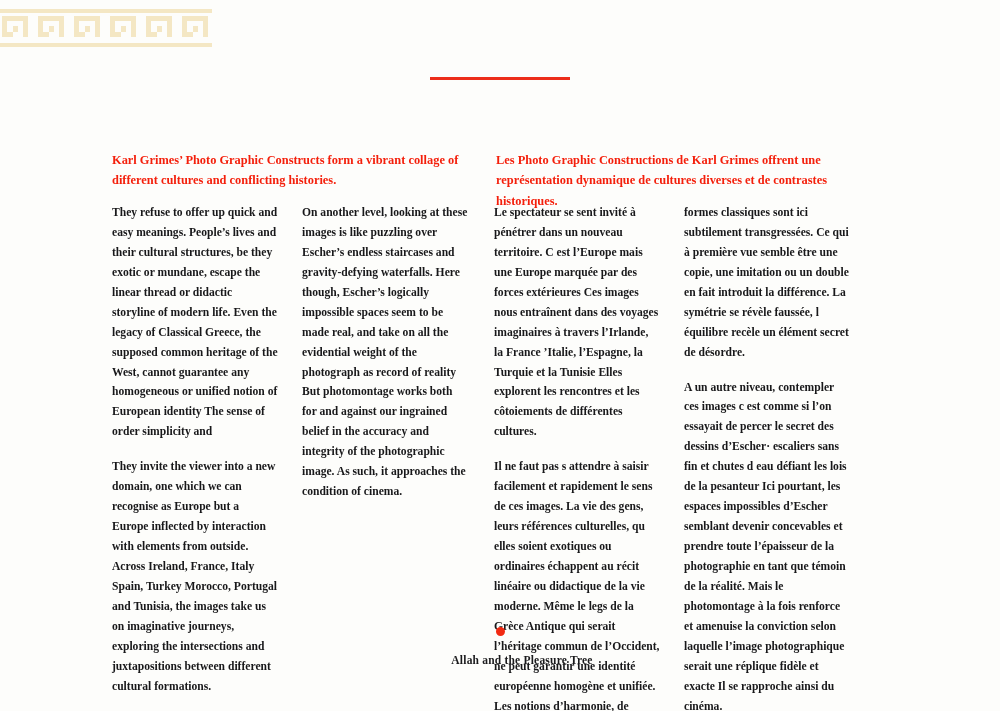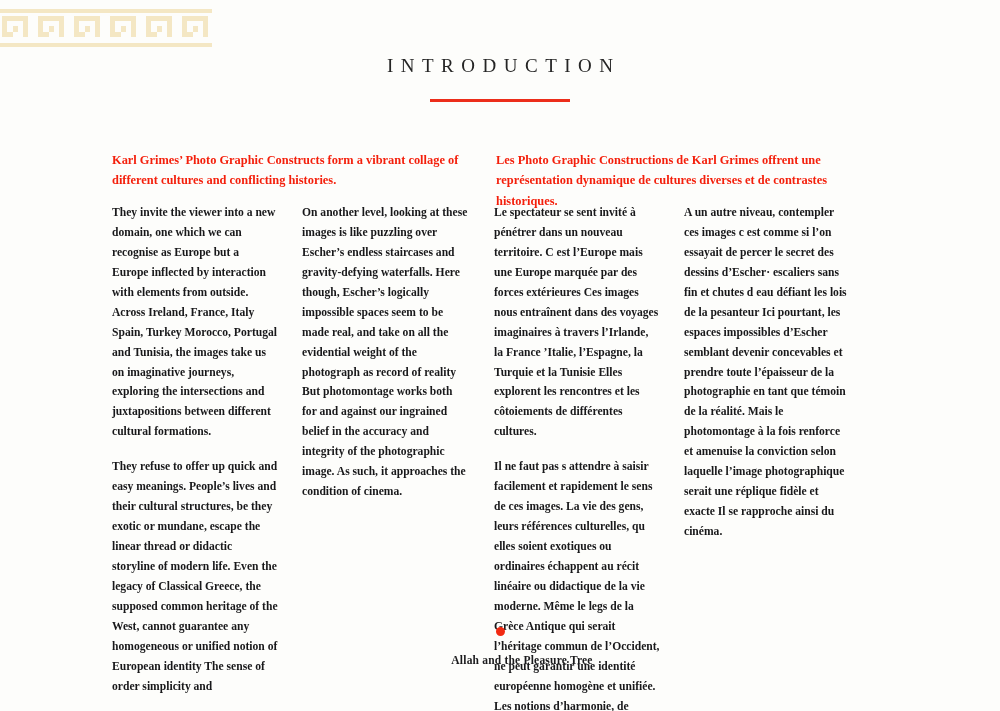--- a/index.html
+++ b/index.html
@@ -130,41 +130,41 @@
         </g>
         <g transform="translate(182,7)">
           <path d="M0,0 H26 V21 H21 V5 H5 V16 H16 V10 H11 V21 H0 Z"></path>
         </g>
       </g>
     </g>
   </svg>
 </div>
 
 <div id="title-block">
-  <div id="page-title">INTRODUCTION</div>
   <div id="title-rule"></div>
 </div>
 
 <div class="headline" id="headline-en">Karl Grimes’ Photo Graphic Constructs form a vibrant collage of different cultures and conflicting histories.</div>
 <div class="headline" id="headline-fr">Les Photo Graphic Constructions de Karl Grimes offrent une représentation dynamique de cultures diverses et de contrastes historiques.</div>
 
 <div class="column" id="col-1">
+  <p>They refuse to offer up quick and easy meanings. People’s lives and their cultural structures, be they exotic or mundane, escape the linear thread or didactic storyline of modern life. Even the legacy of Classical Greece, the supposed common heritage of the West, cannot guarantee any homogeneous or unified notion of European  identity  The sense of order  simplicity and</p>
   <p>They invite the viewer into a new domain, one which we can  recognise as Europe  but a Europe inflected by interaction with elements from outside. Across Ireland, France, Italy  Spain, Turkey  Morocco, Portugal and Tunisia, the images take us on imaginative journeys, exploring the intersections and juxtapositions between different cultural formations.</p>
-  <p>They refuse to offer up quick and easy meanings. People’s lives and their cultural structures, be they exotic or mundane, escape the linear thread or didactic storyline of modern life. Even the legacy of Classical Greece, the supposed common heritage of the West, cannot guarantee any homogeneous or unified notion of European  identity  The sense of order  simplicity and</p>
 </div>
 
 <div class="column" id="col-2">
   <p>On another level, looking at these images is like puzzling over Escher’s endless staircases and gravity-defying waterfalls. Here though, Escher’s logically impossible spaces seem to be made real, and take on all the evidential weight of the photograph as record of reality  But photomontage works both for and against our ingrained belief in the accuracy and integrity of the photographic image. As such, it approaches the condition of cinema.</p>
 </div>
 
 <div class="column" id="col-3">
   <p>Le spectateur se sent invité à pénétrer dans un nouveau territoire. C est l’Europe  mais une Europe marquée par des forces extérieures  Ces images nous entraînent dans des voyages imaginaires à travers l’Irlande, la France  ’Italie, l’Espagne, la Turquie et la Tunisie  Elles explorent les rencontres et les côtoiements de différentes cultures.</p>
   <p>Il ne faut pas s attendre à saisir facilement et rapidement le sens de ces images. La vie des gens, leurs références  culturelles, qu elles soient exotiques ou ordinaires  échappent au récit linéaire ou didactique de la vie moderne. Même le legs de la Grèce Antique qui serait l’héritage commun de l’Occident, ne peut garantir une identité européenne homogène et unifiée. Les notions d’harmonie, de simplicité, de chasteté associées aux</p>
 </div>
 
 <div class="column" id="col-4">
+  <p>formes classiques sont ici subtilement transgressées. Ce qui à première vue semble être une copie, une imitation ou un double en fait introduit la différence. La symétrie se révèle faussée, l équilibre recèle un élément secret de désordre.</p>
   <p>A un autre niveau, contempler ces images c est comme si l’on essayait de percer le secret des dessins d’Escher· escaliers sans fin et chutes d eau défiant les lois de la pesanteur  Ici pourtant, les espaces impossibles d’Escher semblant devenir concevables et prendre toute l’épaisseur de la photographie en tant que témoin de la réalité. Mais le photomontage à la fois renforce et amenuise la conviction selon laquelle l’image photographique serait une réplique fidèle et exacte  Il se rapproche ainsi du cinéma.</p>
 </div>
 
 <div id="footer">
   <div id="footer-dot"></div>
   <div id="footer-caption">Allah and the Pleasure Tree</div>
 </div>
 
 </body></html>

